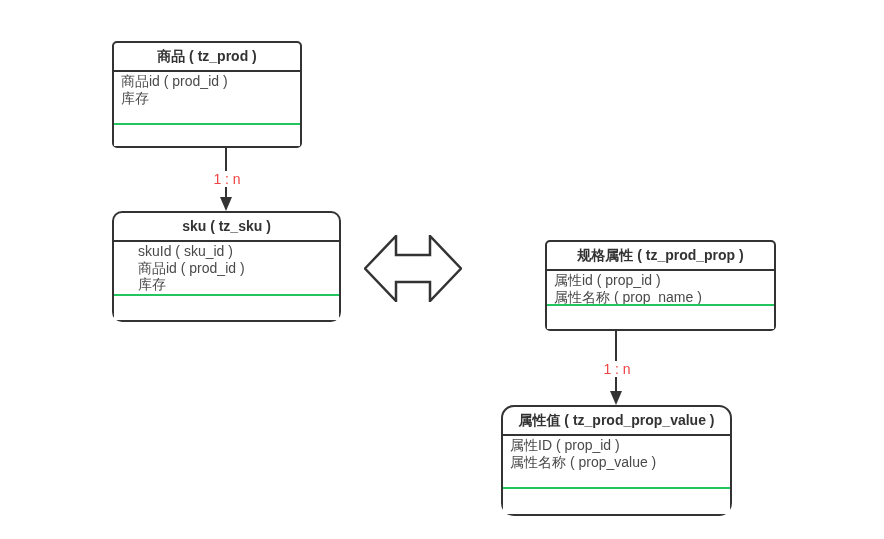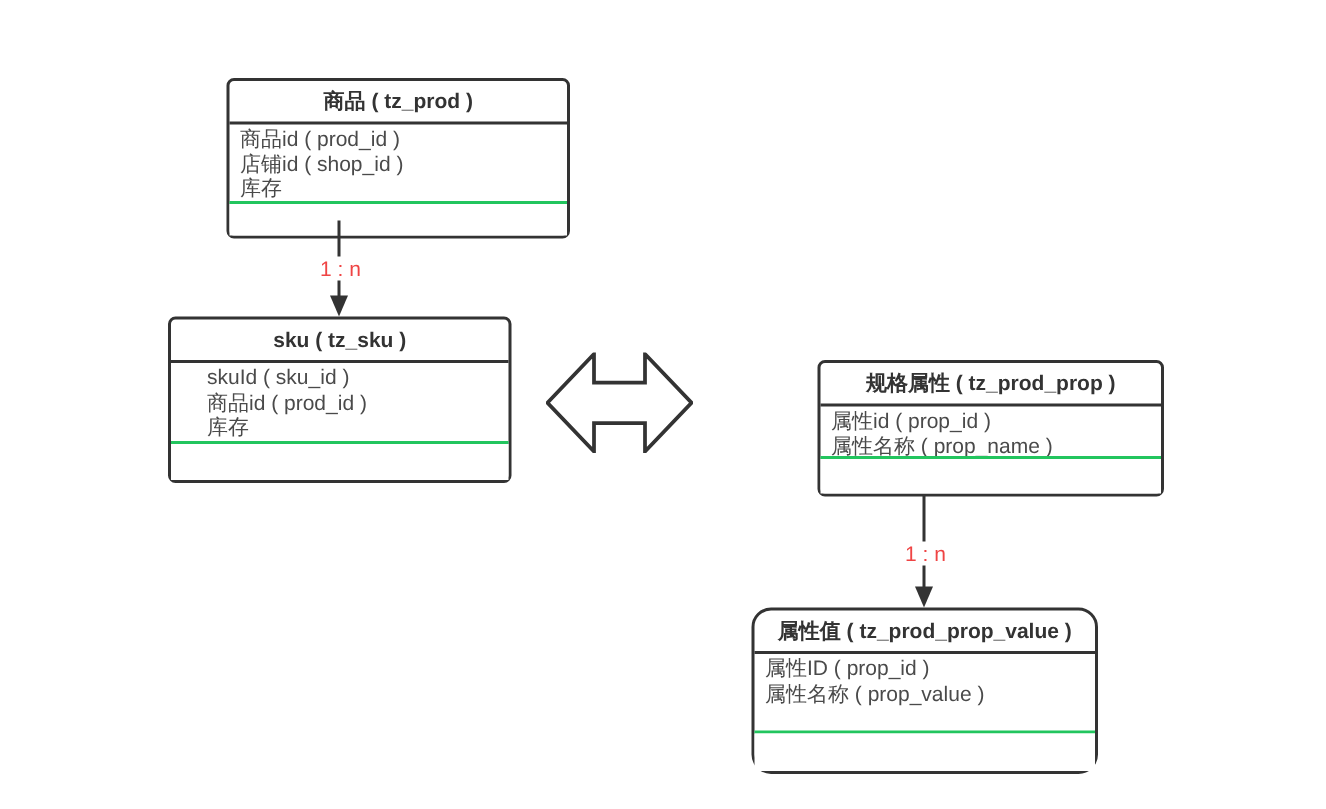--- a/index.html
+++ b/index.html
@@ -67,35 +67,34 @@
     padding: 0 3px;
     white-space: nowrap;
   }
   .double-arrow-svg { position: absolute; }
 </style>
 </head>
 <body>
 
 <div id="canvas">
 
-  <div class="entity" style="left:112px; top:52px; width:229px;margin-left:39px;">
+  <div class="entity" style="left:112px; top:41px; width:190px;">
     <div class="entity-title">商品 ( tz_prod )</div>
     <div class="entity-fields" style="height:50px;">
       <div class="field">商品id ( prod_id )</div>
-      <div class="field">店铺id ( shop_id )</div>
       <div class="field">库存</div>
     </div>
     <div class="entity-empty" style="height:21px;"></div>
   </div>
 
   <div class="conn-line" style="left:225px; top:147px; height:51px;"></div>
   <div class="arrowhead-down" style="left:220px; top:197px;"></div>
   <div class="conn-label" style="left:227px; top:171px;">1 : n</div>
 
-  <div class="entity" style="left:112px; top:211px; width:229px;">
+  <div class="entity" style="left:112px; top:211px; width:229px;border-radius:10px;">
     <div class="entity-title">sku ( tz_sku )</div>
     <div class="entity-fields" style="height:51px;padding-left:24px;">
       <div class="field">skuId ( sku_id )</div>
       <div class="field">商品id ( prod_id )</div>
       <div class="field">库存</div>
     </div>
     <div class="entity-empty" style="height:24px;"></div>
   </div>
 
   <svg class="double-arrow-svg" style="left:364px; top:235px;" width="98" height="67" viewBox="0 0 98 67">

